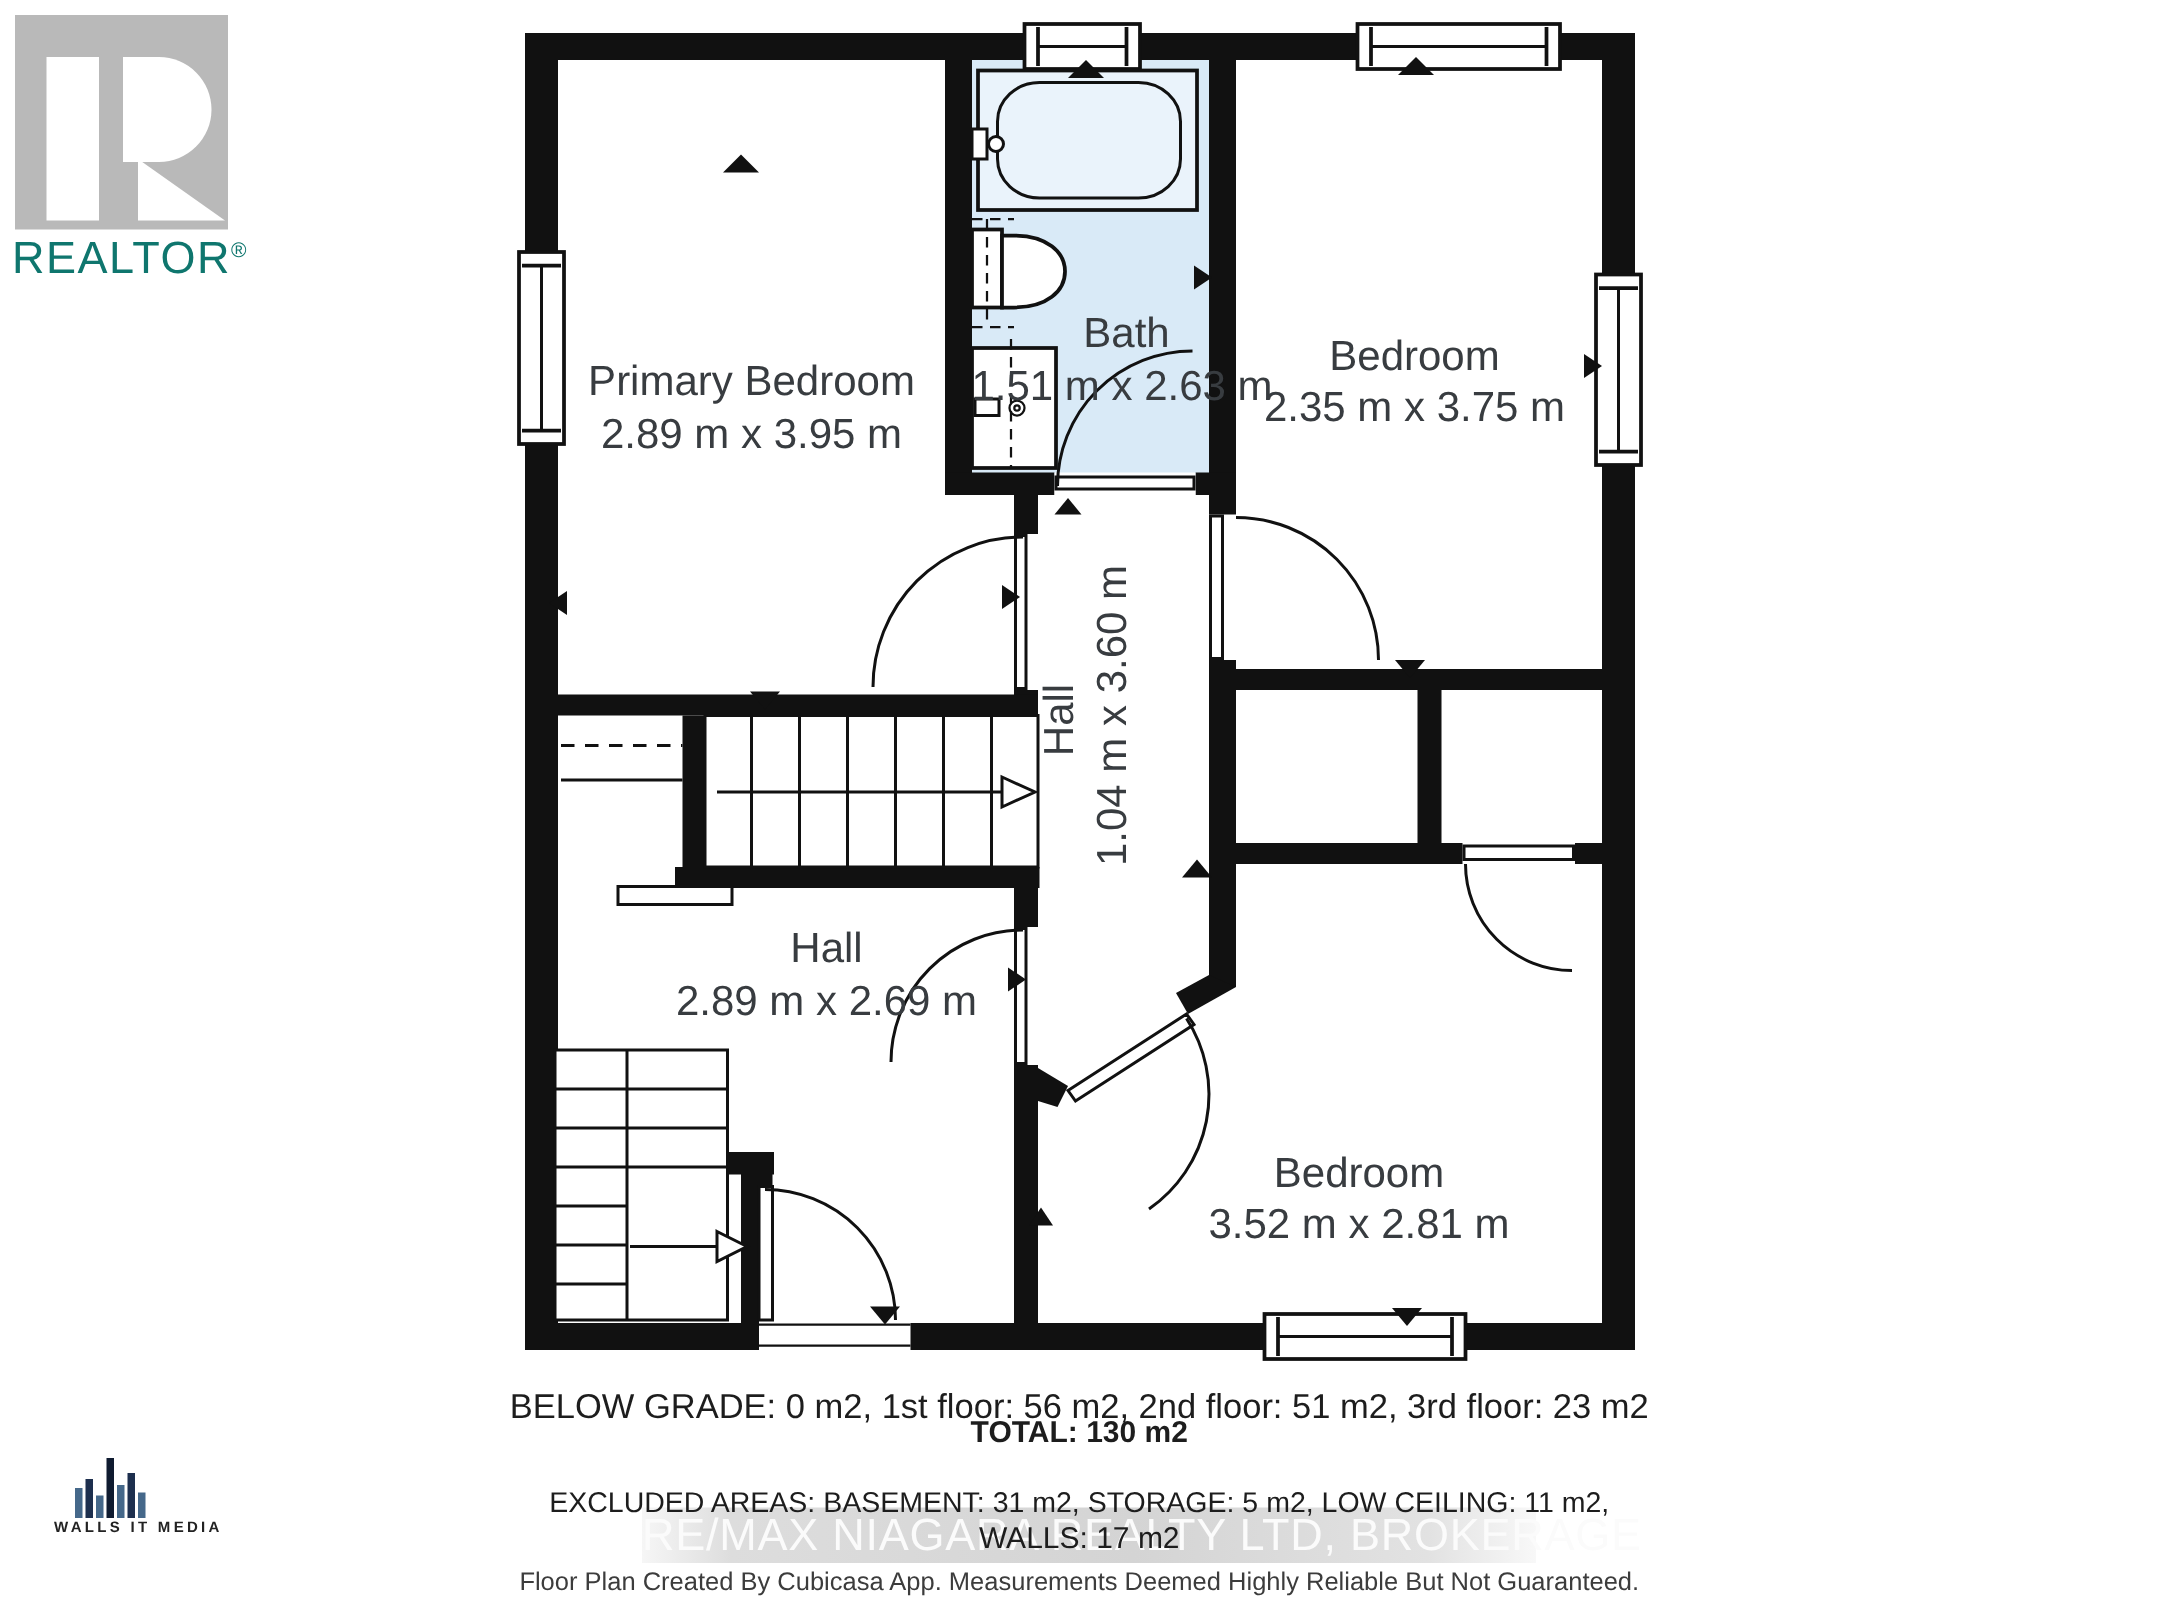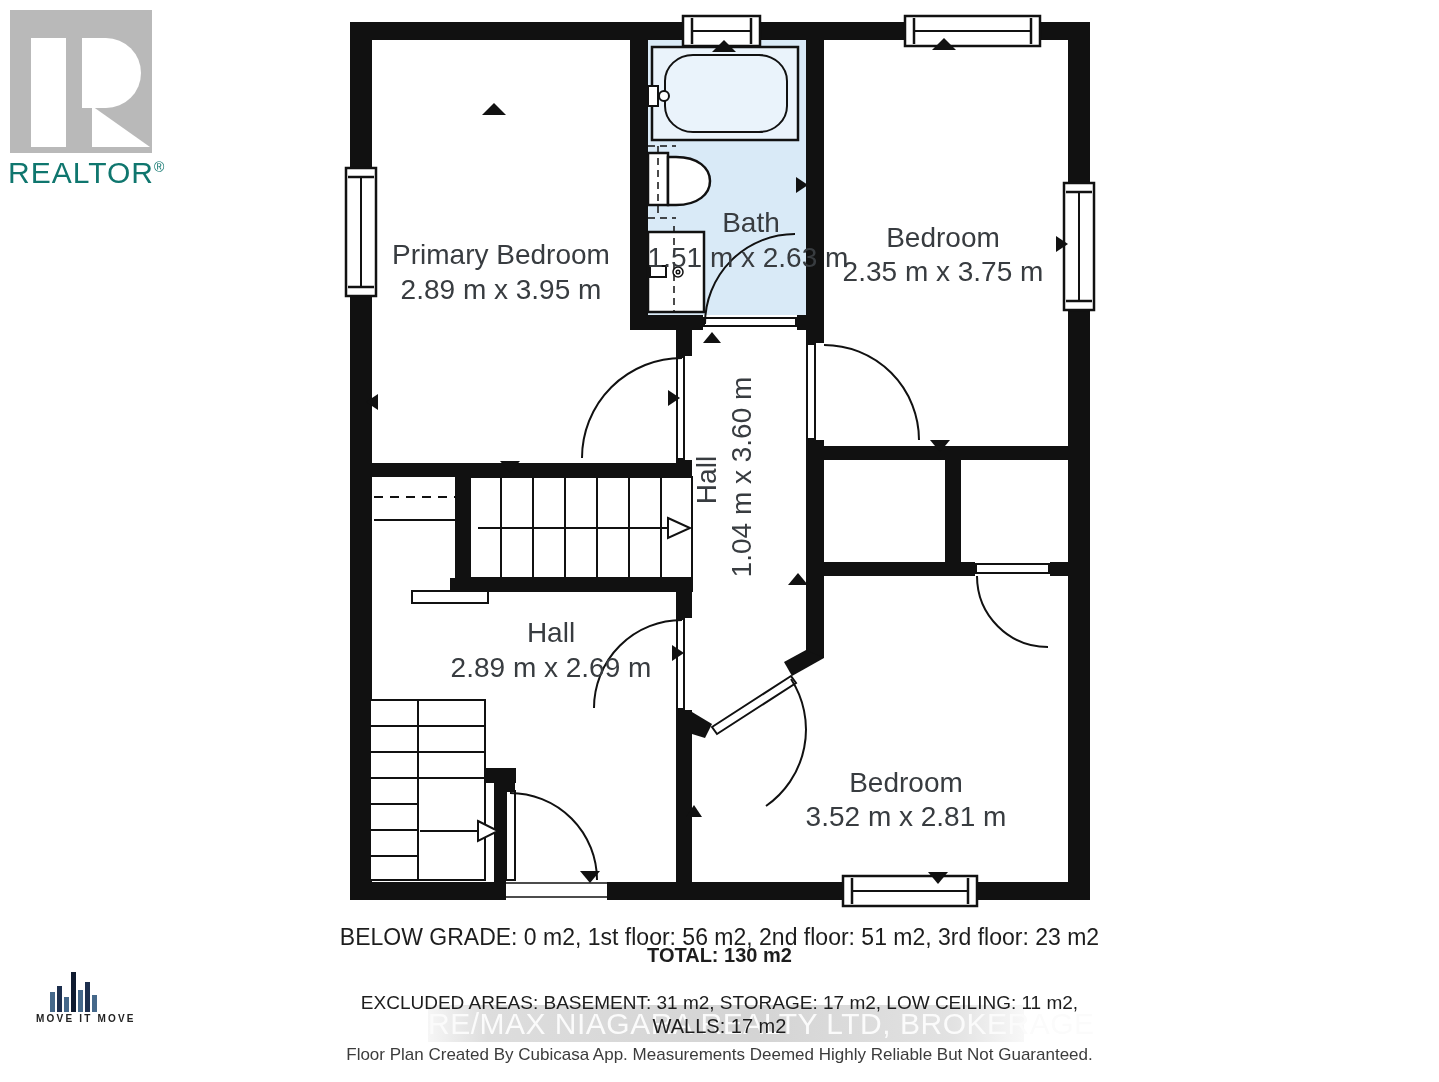--- a/index.html
+++ b/index.html
@@ -265,26 +265,26 @@
 
     <text class="room-name" x="906" y="782" dominant-baseline="central">Bedroom</text>
     <text class="room-dims" x="906" y="816" dominant-baseline="central">3.52 m x 2.81 m</text>
   </g>
 </svg>
 
 <div class="watermark">RE/MAX NIAGARA REALTY LTD, BROKERAGE</div>
 
 <div class="footer-line f-total">TOTAL: 130 m2</div>
 <div class="footer-line f-floors">BELOW GRADE: 0 m2, 1st floor: 56 m2, 2nd floor: 51 m2, 3rd floor: 23 m2</div>
-<div class="footer-line f-excluded">EXCLUDED AREAS: BASEMENT: 31 m2, STORAGE: 17 m2, LOW CEILING: 11 m2,</div>
+<div class="footer-line f-excluded">EXCLUDED AREAS: BASEMENT: 31 m2, STORAGE: 5 m2, LOW CEILING: 11 m2,</div>
 <div class="footer-line f-walls">WALLS: 17 m2</div>
 <div class="footer-line disclaimer">Floor Plan Created By Cubicasa App. Measurements Deemed Highly Reliable But Not Guaranteed.</div>
 
 <svg class="media-logo-bars" width="50" height="42" viewBox="0 0 50 42">
   <rect x="0" y="22" width="5" height="20" fill="#45688a"></rect>
   <rect x="7" y="16" width="5" height="26" fill="#1d2f4e"></rect>
   <rect x="14" y="27" width="5" height="15" fill="#45688a"></rect>
   <rect x="21" y="2" width="5" height="40" fill="#0f1b30"></rect>
   <rect x="28" y="20" width="5" height="22" fill="#45688a"></rect>
   <rect x="35" y="12" width="5" height="30" fill="#1d2f4e"></rect>
   <rect x="42" y="25" width="5" height="17" fill="#45688a"></rect>
 </svg>
-<div class="media-logo-text">MOVE IT MOVE</div>
+<div class="media-logo-text">WALLS IT MEDIA</div>
 
 </body></html>

